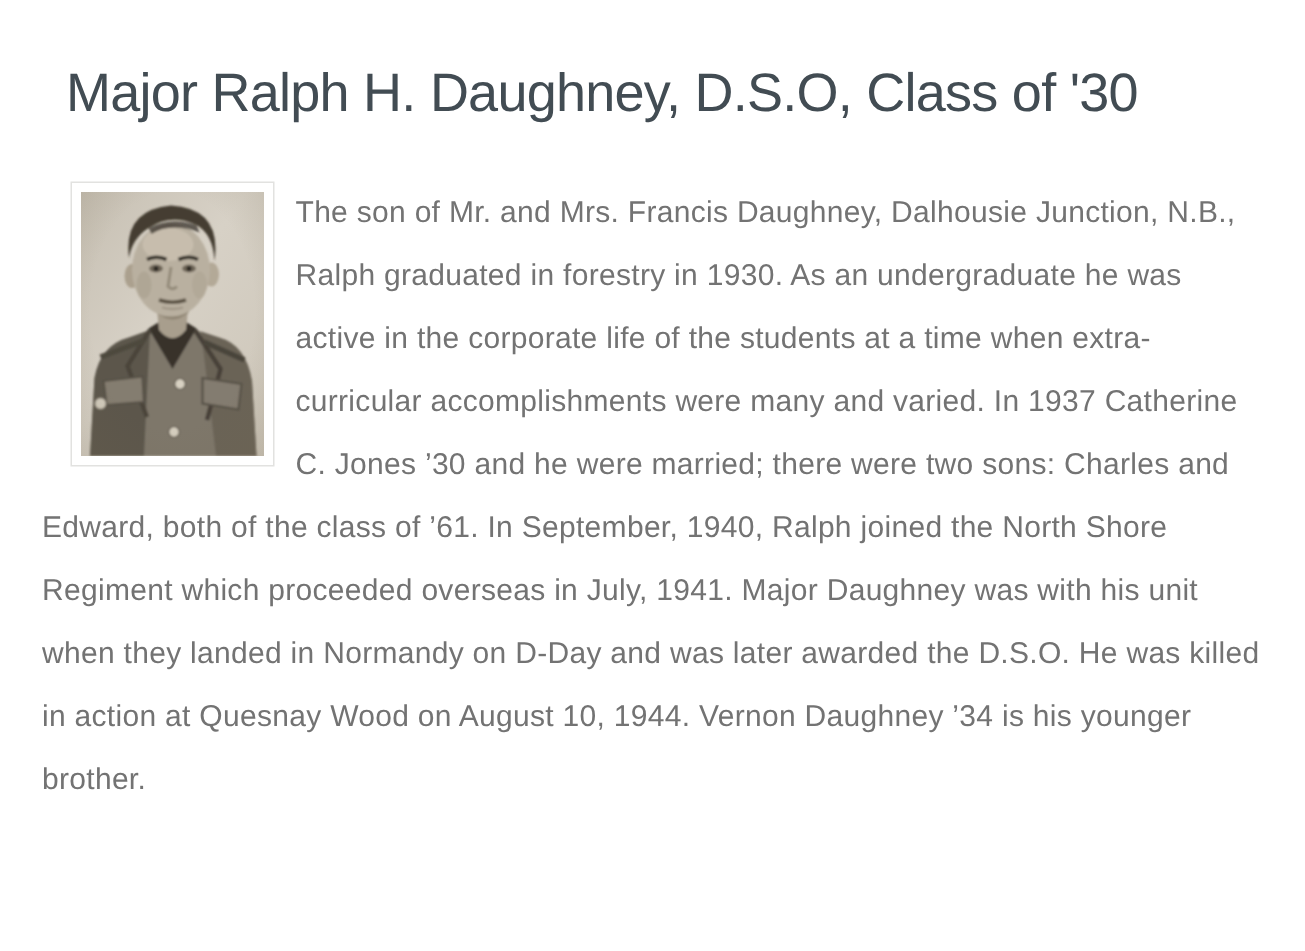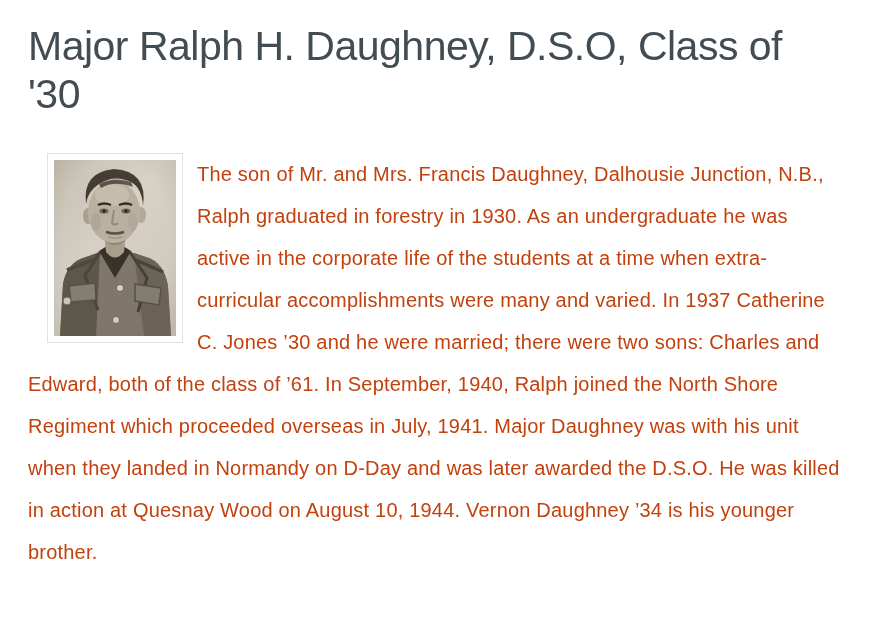--- a/index.html
+++ b/index.html
@@ -13,35 +13,35 @@
     overflow: hidden;
     font-family: "Liberation Sans", sans-serif;
     -webkit-font-smoothing: antialiased;
   }
   .page {
     box-sizing: border-box;
     width: 870px;
     padding: 22px 30px 0 28px;
   }
   .title {
-    margin: 0;
+    margin: 16px;
     max-width: 812px;
-    font-size: 41px;
+    font-size: 36px;
     line-height: 48px;
     font-weight: 300;
     letter-spacing: -0.5px;
     color: #424c53;
   }
   .bio {
     margin-top: 35px;
     max-width: 812px;
     font-size: 20px;
     line-height: 42px;
     letter-spacing: 0.2px;
-    color: #c2410c;
+    color: #737373;
   }
   .bio-text {
     margin: 0;
   }
   .photo-frame {
     float: left;
     box-sizing: border-box;
     width: 136px;
     height: 190px;
     margin: 0 14px 10px 19px;

